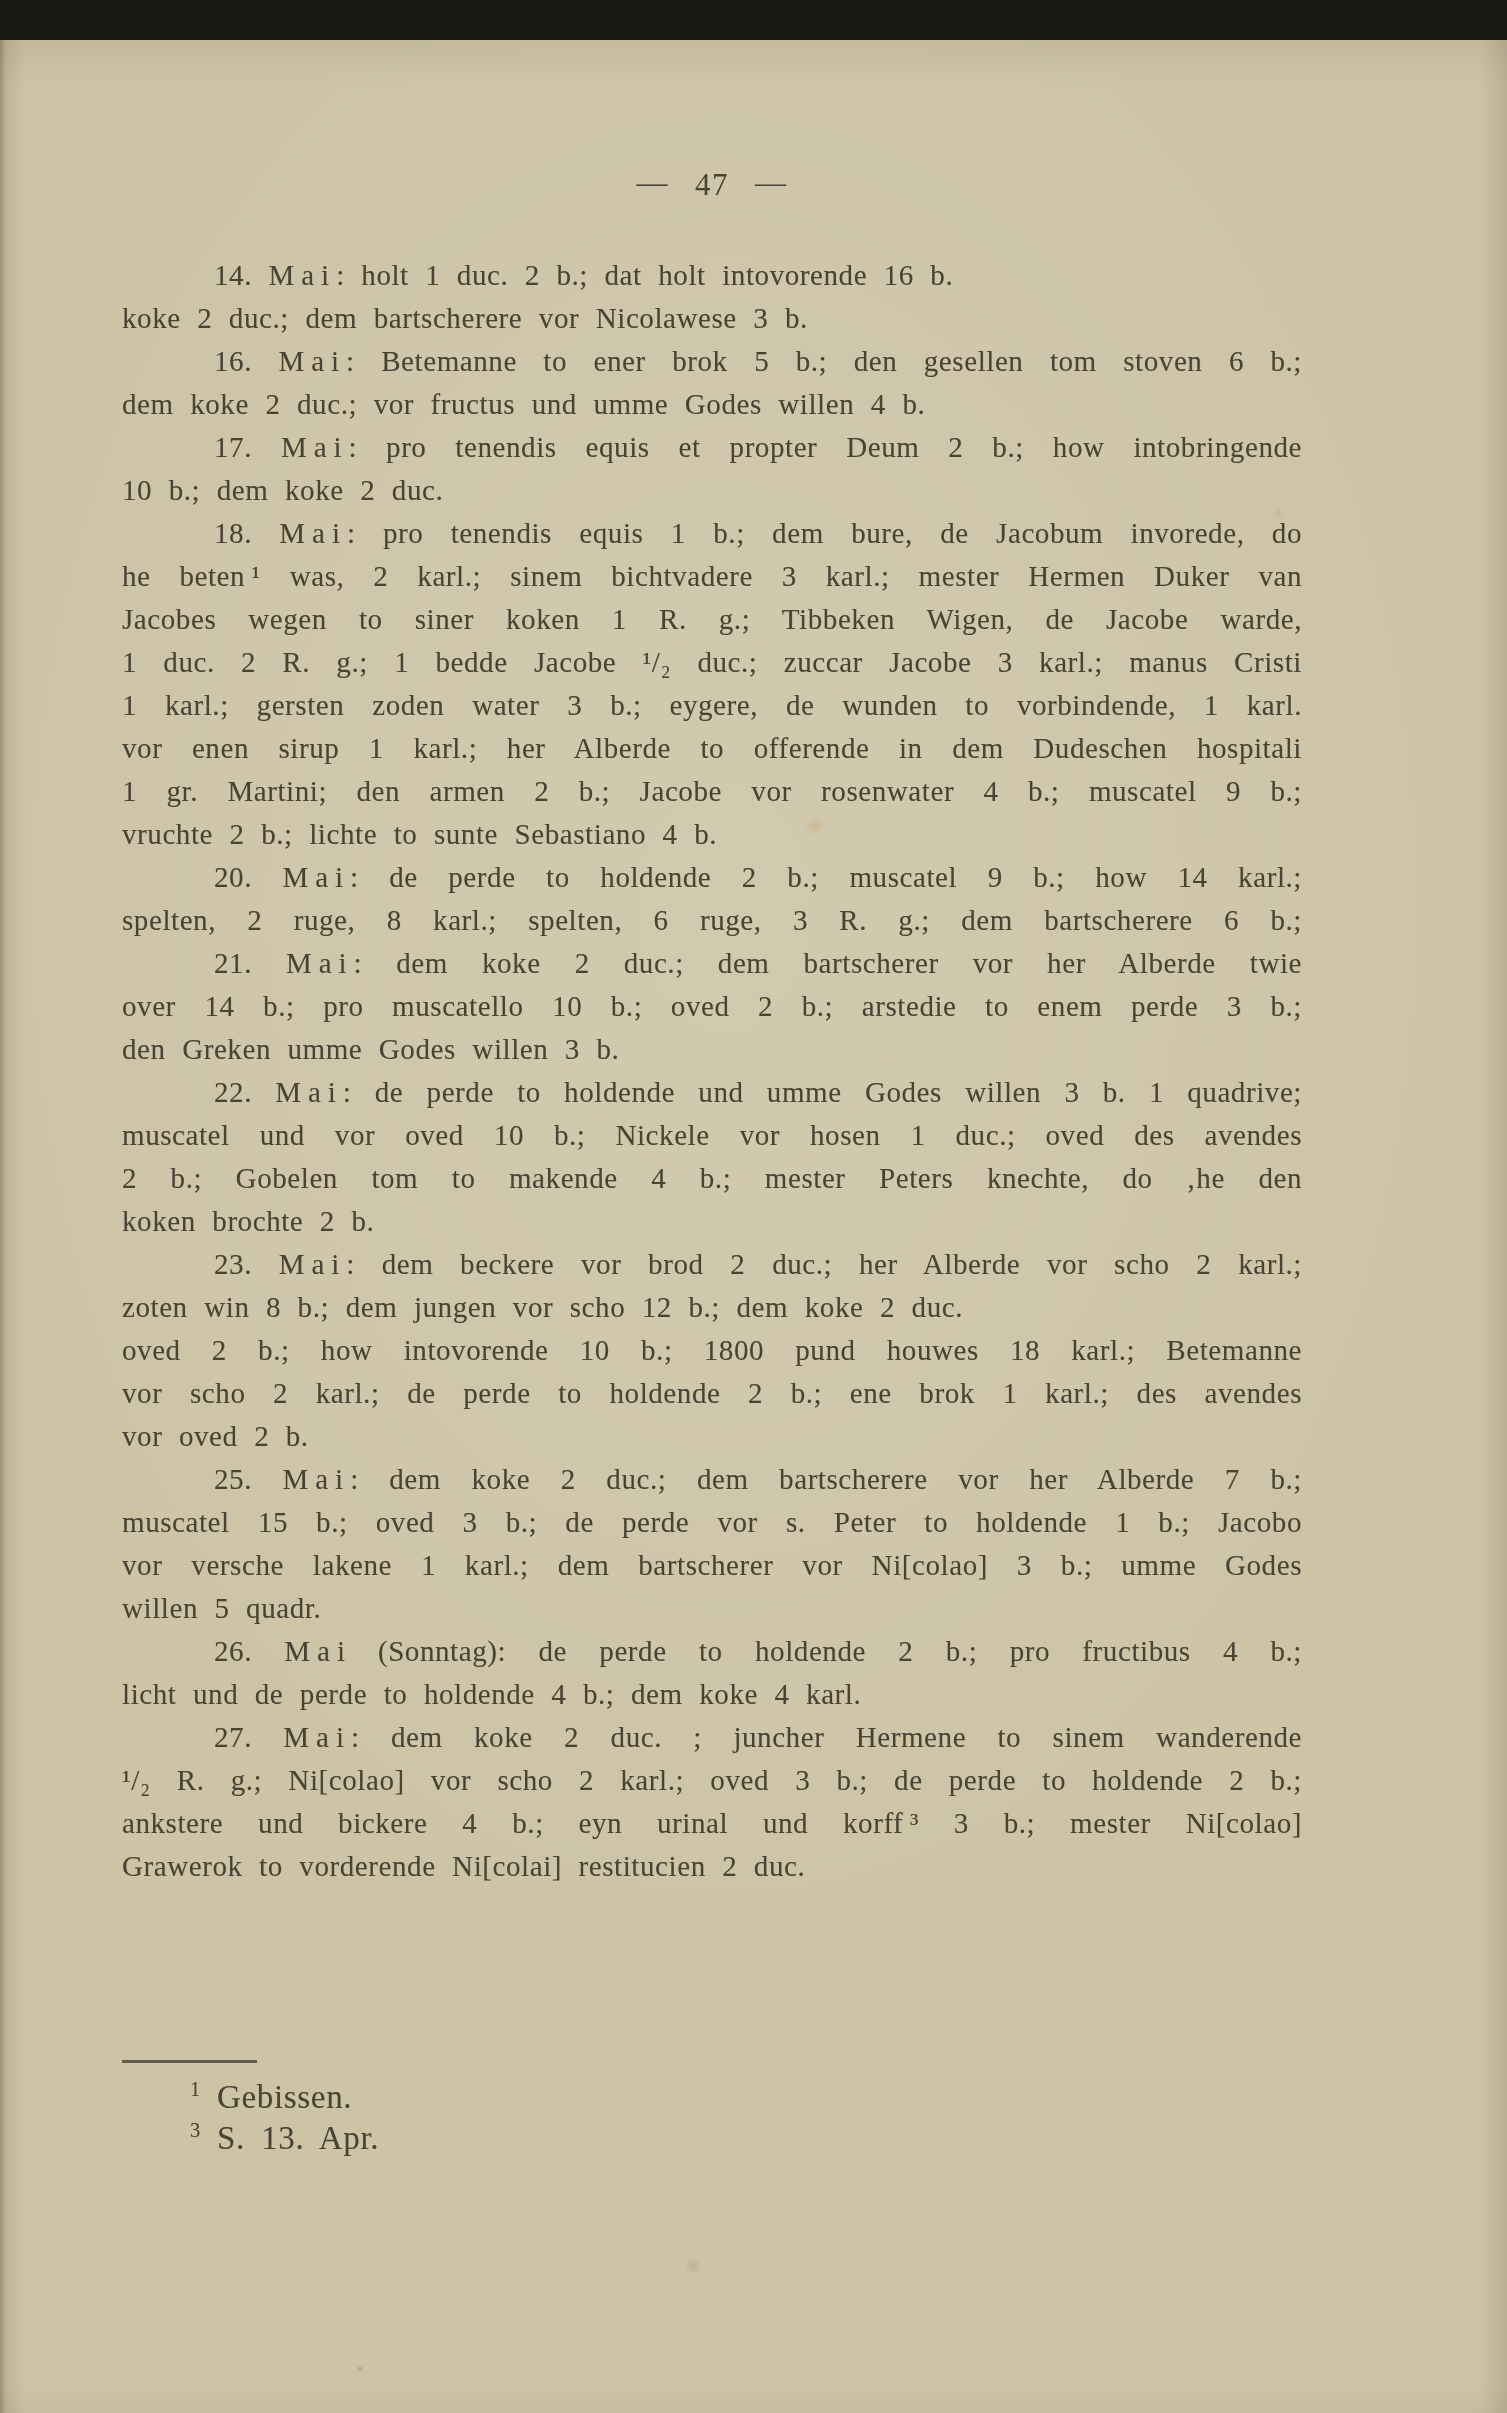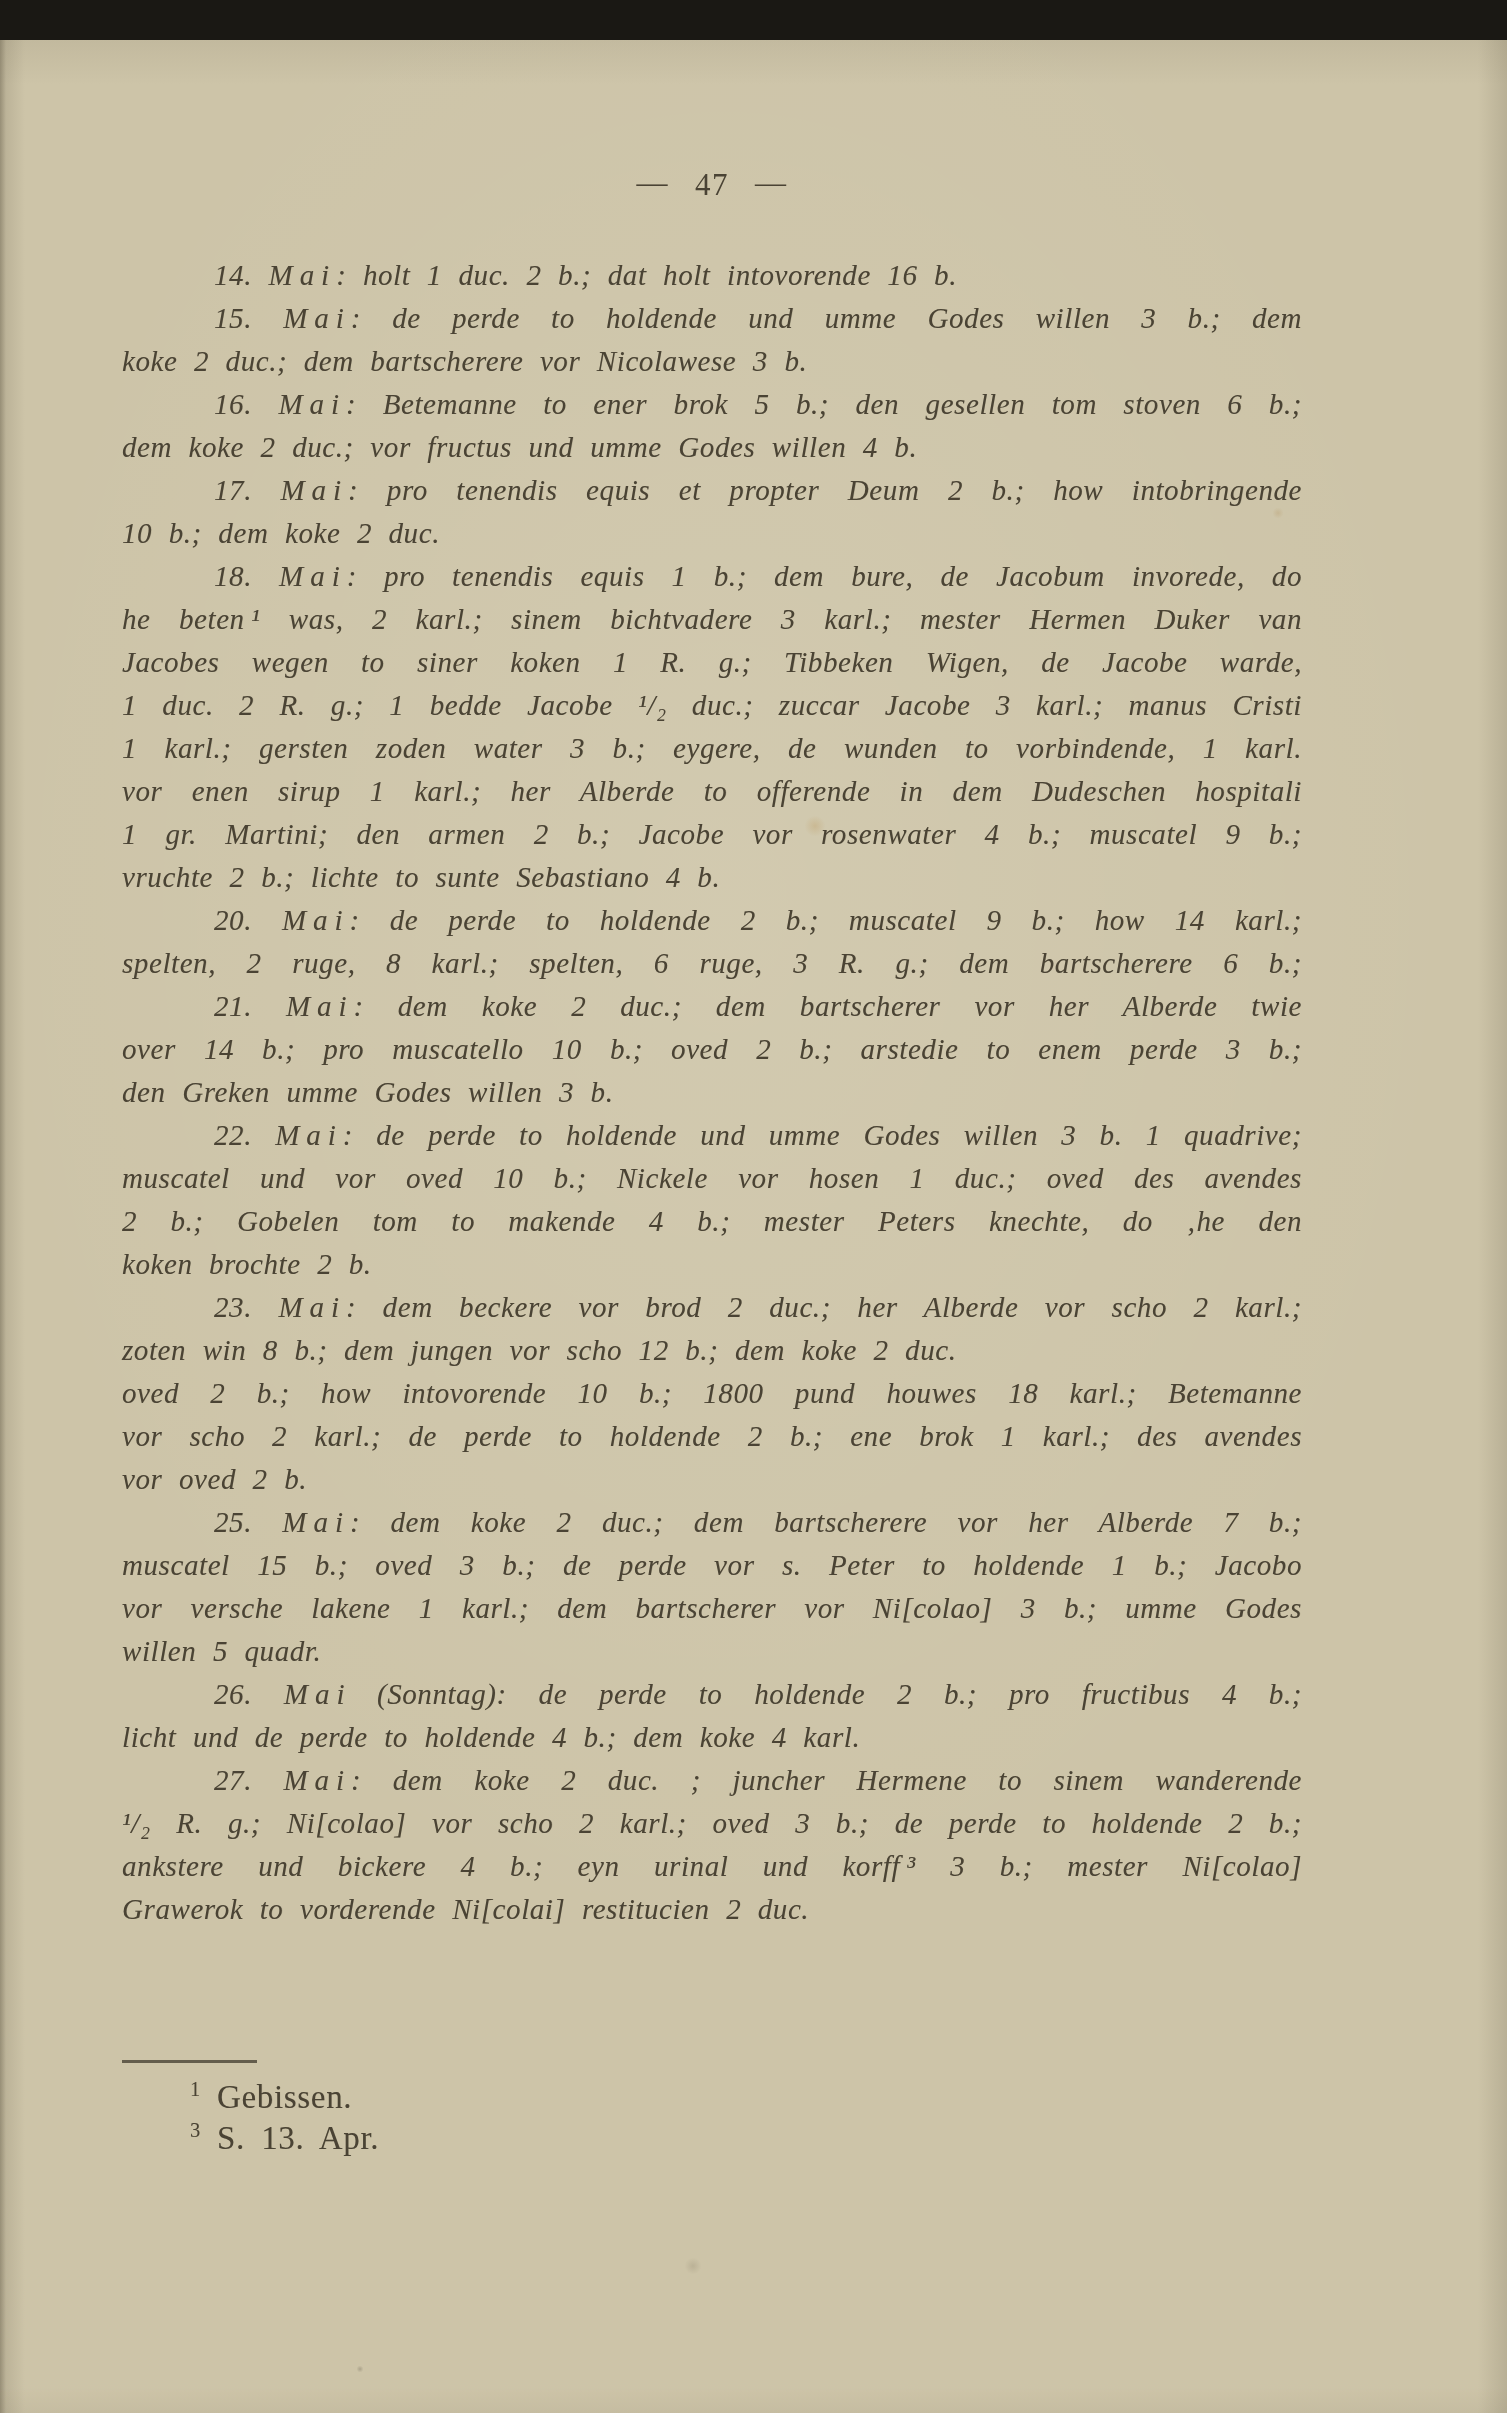--- a/index.html
+++ b/index.html
@@ -33,21 +33,20 @@
     white-space: nowrap;
   }
   .header .dash { margin: 0 26px; position: relative; top: -2px; }
   .textblock {
     position: absolute;
     left: 122px; top: 214px; width: 1180px;
     font-size: 29px;
     line-height: 43px;
     letter-spacing: 0.02em;
     text-shadow: 0.3px 0.3px 0 rgba(74,67,52,0.22);
-    font-style: italic;
   }
   .ln { word-spacing: 0.30em; }
   .ln.just { text-align: justify; text-align-last: justify; word-spacing: normal; }
   .ln.ind { text-indent: 92px; }
   .fnrule {
     position: absolute;
     left: 122px; top: 2020px;
     width: 135px; height: 3px;
     background: var(--ink, #4a4334);
     opacity: 0.8;
@@ -68,21 +67,20 @@
 <body>
 
 <div class="page">
 
   <div class="header">
     <span class="dash">—</span><span class="pagenum">47</span><span class="dash">—</span>
   </div>
 
   <div class="textblock">
     <div class="ln ind">14. M a i : holt 1 duc. 2 b.; dat holt intovorende 16 b.</div>
-    <div class="ln ind just">15. M a i : de perde to holdende und umme Godes willen 3 b.; dem</div>
     <div class="ln">koke 2 duc.; dem bartscherere vor Nicolawese 3 b.</div>
     <div class="ln ind just">16. M a i : Betemanne to ener brok 5 b.; den gesellen tom stoven 6 b.;</div>
     <div class="ln">dem koke 2 duc.; vor fructus und umme Godes willen 4 b.</div>
     <div class="ln ind just">17. M a i : pro tenendis equis et propter Deum 2 b.; how intobringende</div>
     <div class="ln">10 b.; dem koke 2 duc.</div>
     <div class="ln ind just">18. M a i : pro tenendis equis 1 b.; dem bure, de Jacobum invorede, do</div>
     <div class="ln just">he beten ¹ was, 2 karl.; sinem bichtvadere 3 karl.; mester Hermen Duker van</div>
     <div class="ln just">Jacobes wegen to siner koken 1 R. g.; Tibbeken Wigen, de Jacobe warde,</div>
     <div class="ln just">1 duc. 2 R. g.; 1 bedde Jacobe ¹/₂ duc.; zuccar Jacobe 3 karl.; manus Cristi</div>
     <div class="ln just">1 karl.; gersten zoden water 3 b.; eygere, de wunden to vorbindende, 1 karl.</div>

